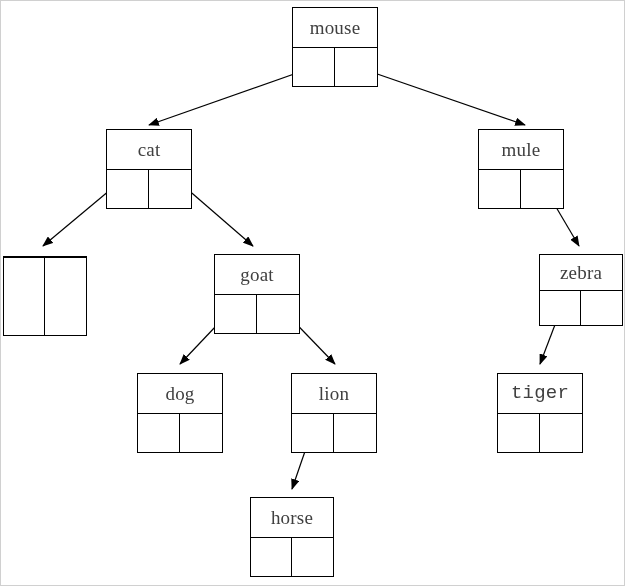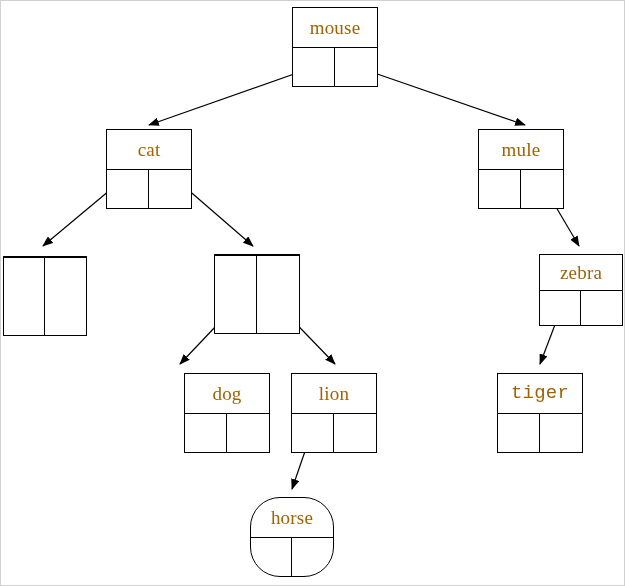--- a/index.html
+++ b/index.html
@@ -28,21 +28,21 @@
     flex-direction: column;
     z-index: 3;
   }
   .node-label {
     flex: 0 0 auto;
     height: 50%;
     display: flex;
     align-items: center;
     justify-content: center;
     font-size: 19px;
-    color: #a16207;
+    color: #404040;
     line-height: 1;
     letter-spacing: 0.2px;
     user-select: none;
   }
   .node-pointers {
     flex: 1 1 auto;
     display: flex;
     border-top: 1.4px solid #000000;
   }
   .ptr {
@@ -109,54 +109,55 @@
           <div class="ptr right"></div>
         </div>
       </div>
       <div class="node" style="left: 2px; top: 255px; width: 84px; height: 80px;">
         <div class="node-pointers">
           <div class="ptr left"></div>
           <div class="ptr right"></div>
         </div>
       </div>
       <div class="node" style="left: 213px; top: 253px; width: 86px; height: 80px;">
+        <div class="node-label">goat</div>
         <div class="node-pointers">
           <div class="ptr left"></div>
           <div class="ptr right"></div>
         </div>
       </div>
       <div class="node" style="left: 538px; top: 253px; width: 84px; height: 72px;">
         <div class="node-label">zebra</div>
         <div class="node-pointers">
           <div class="ptr left"></div>
           <div class="ptr right"></div>
         </div>
       </div>
-      <div class="node" style="left: 136px; top: 372px; width: 86px; height: 80px; margin-left: 47px;">
+      <div class="node" style="left: 136px; top: 372px; width: 86px; height: 80px;">
         <div class="node-label">dog</div>
         <div class="node-pointers">
           <div class="ptr left"></div>
           <div class="ptr right"></div>
         </div>
       </div>
       <div class="node" style="left: 290px; top: 372px; width: 86px; height: 80px;">
         <div class="node-label">lion</div>
         <div class="node-pointers">
           <div class="ptr left"></div>
           <div class="ptr right"></div>
         </div>
       </div>
       <div class="node" style="left: 496px; top: 372px; width: 86px; height: 80px; font-family: Liberation Mono, monospace;">
         <div class="node-label">tiger</div>
         <div class="node-pointers">
           <div class="ptr left"></div>
           <div class="ptr right"></div>
         </div>
       </div>
-      <div class="node" style="left: 249px; top: 496px; width: 84px; height: 80px; border-radius: 30px;">
+      <div class="node" style="left: 249px; top: 496px; width: 84px; height: 80px;">
         <div class="node-label">horse</div>
         <div class="node-pointers">
           <div class="ptr left"></div>
           <div class="ptr right"></div>
         </div>
       </div>
     </div>
 
 </div>
 

